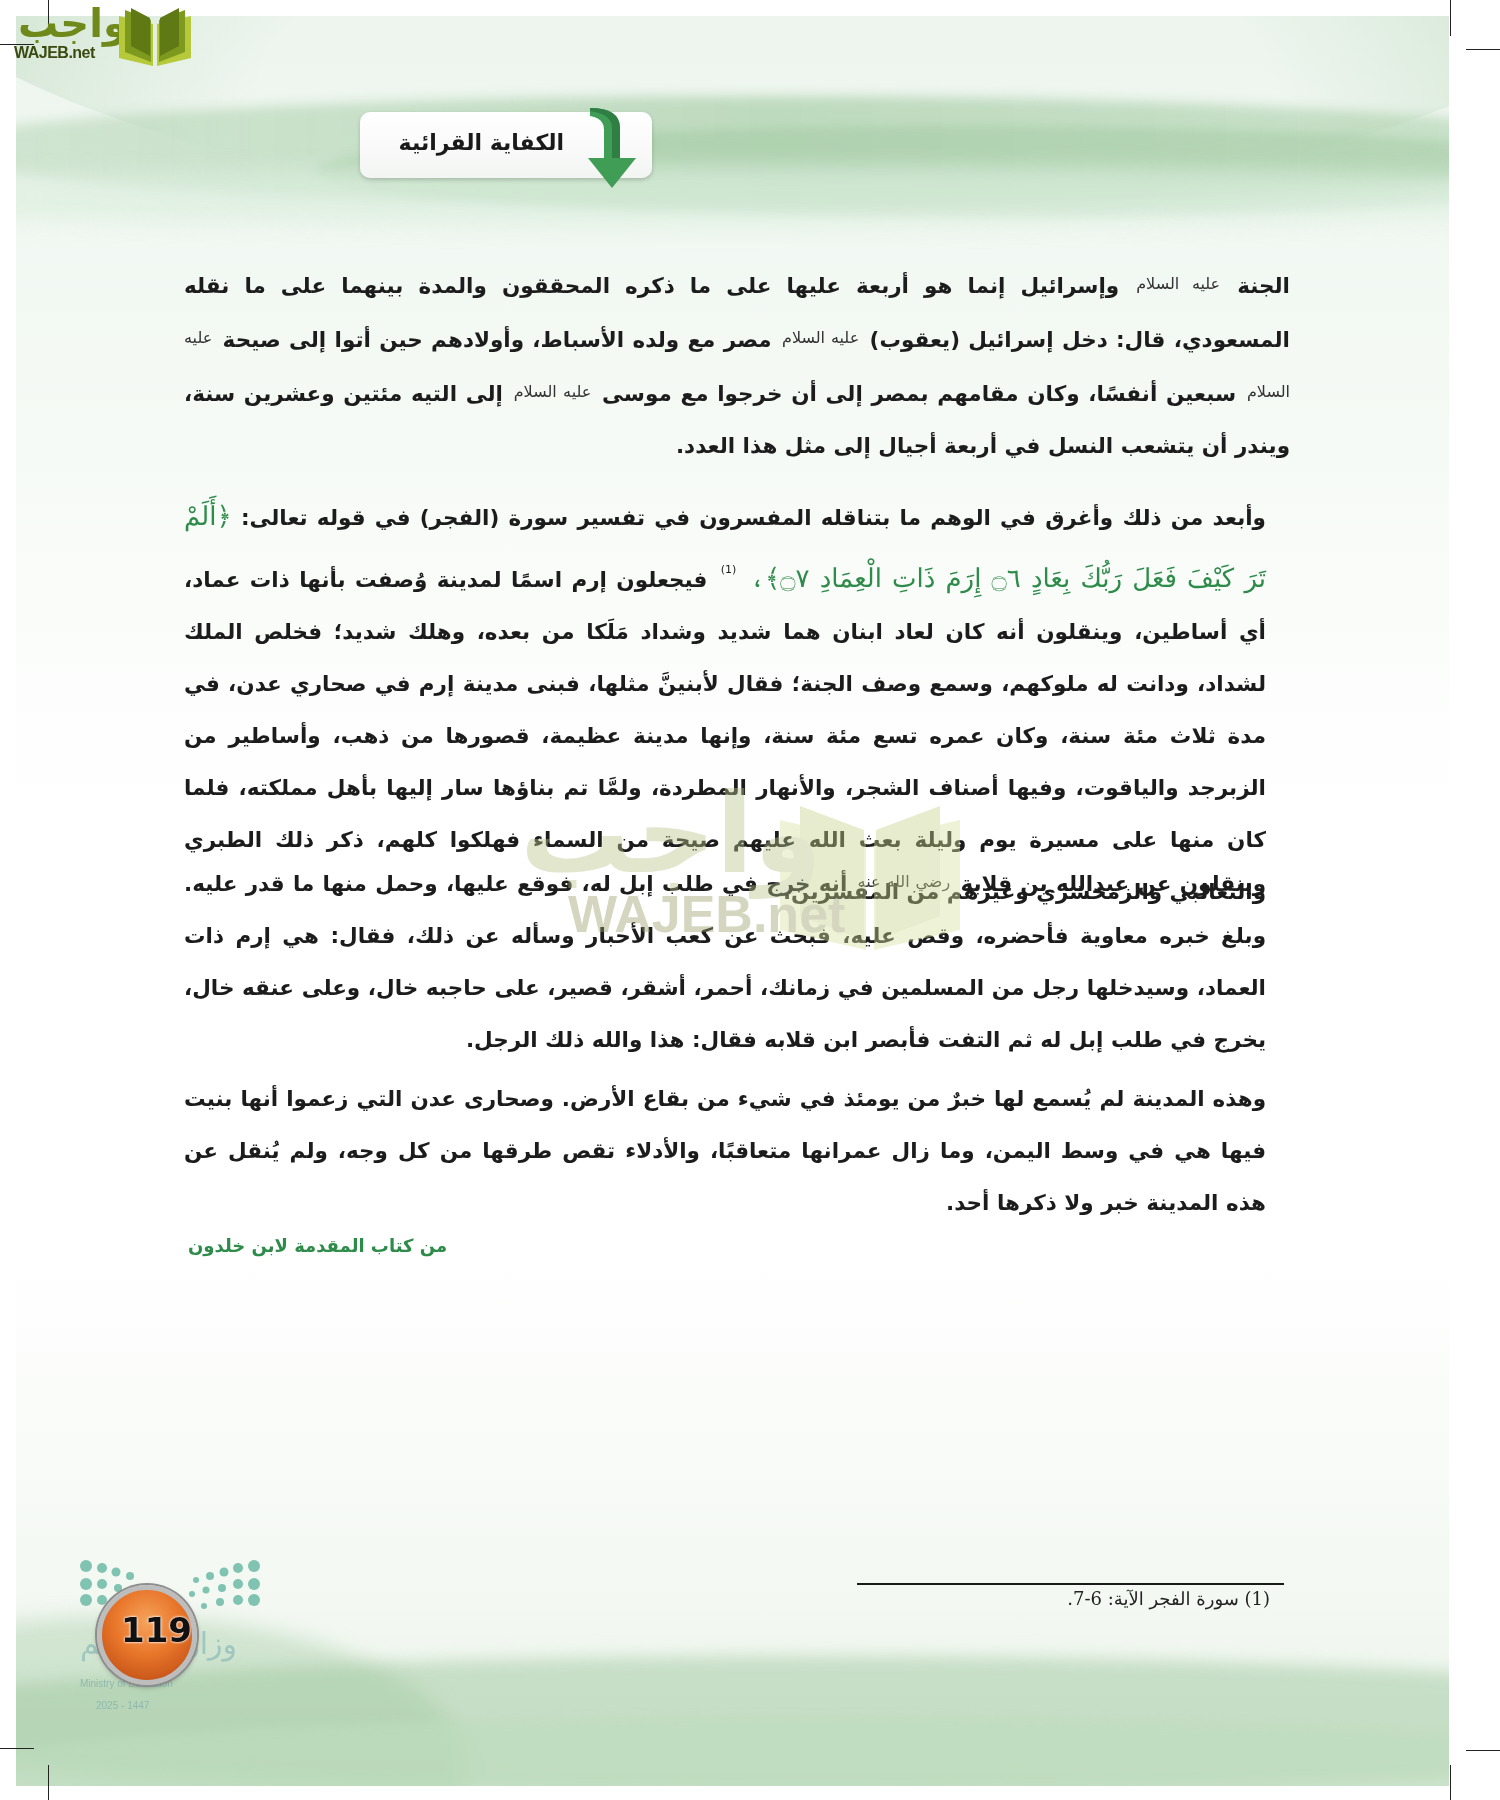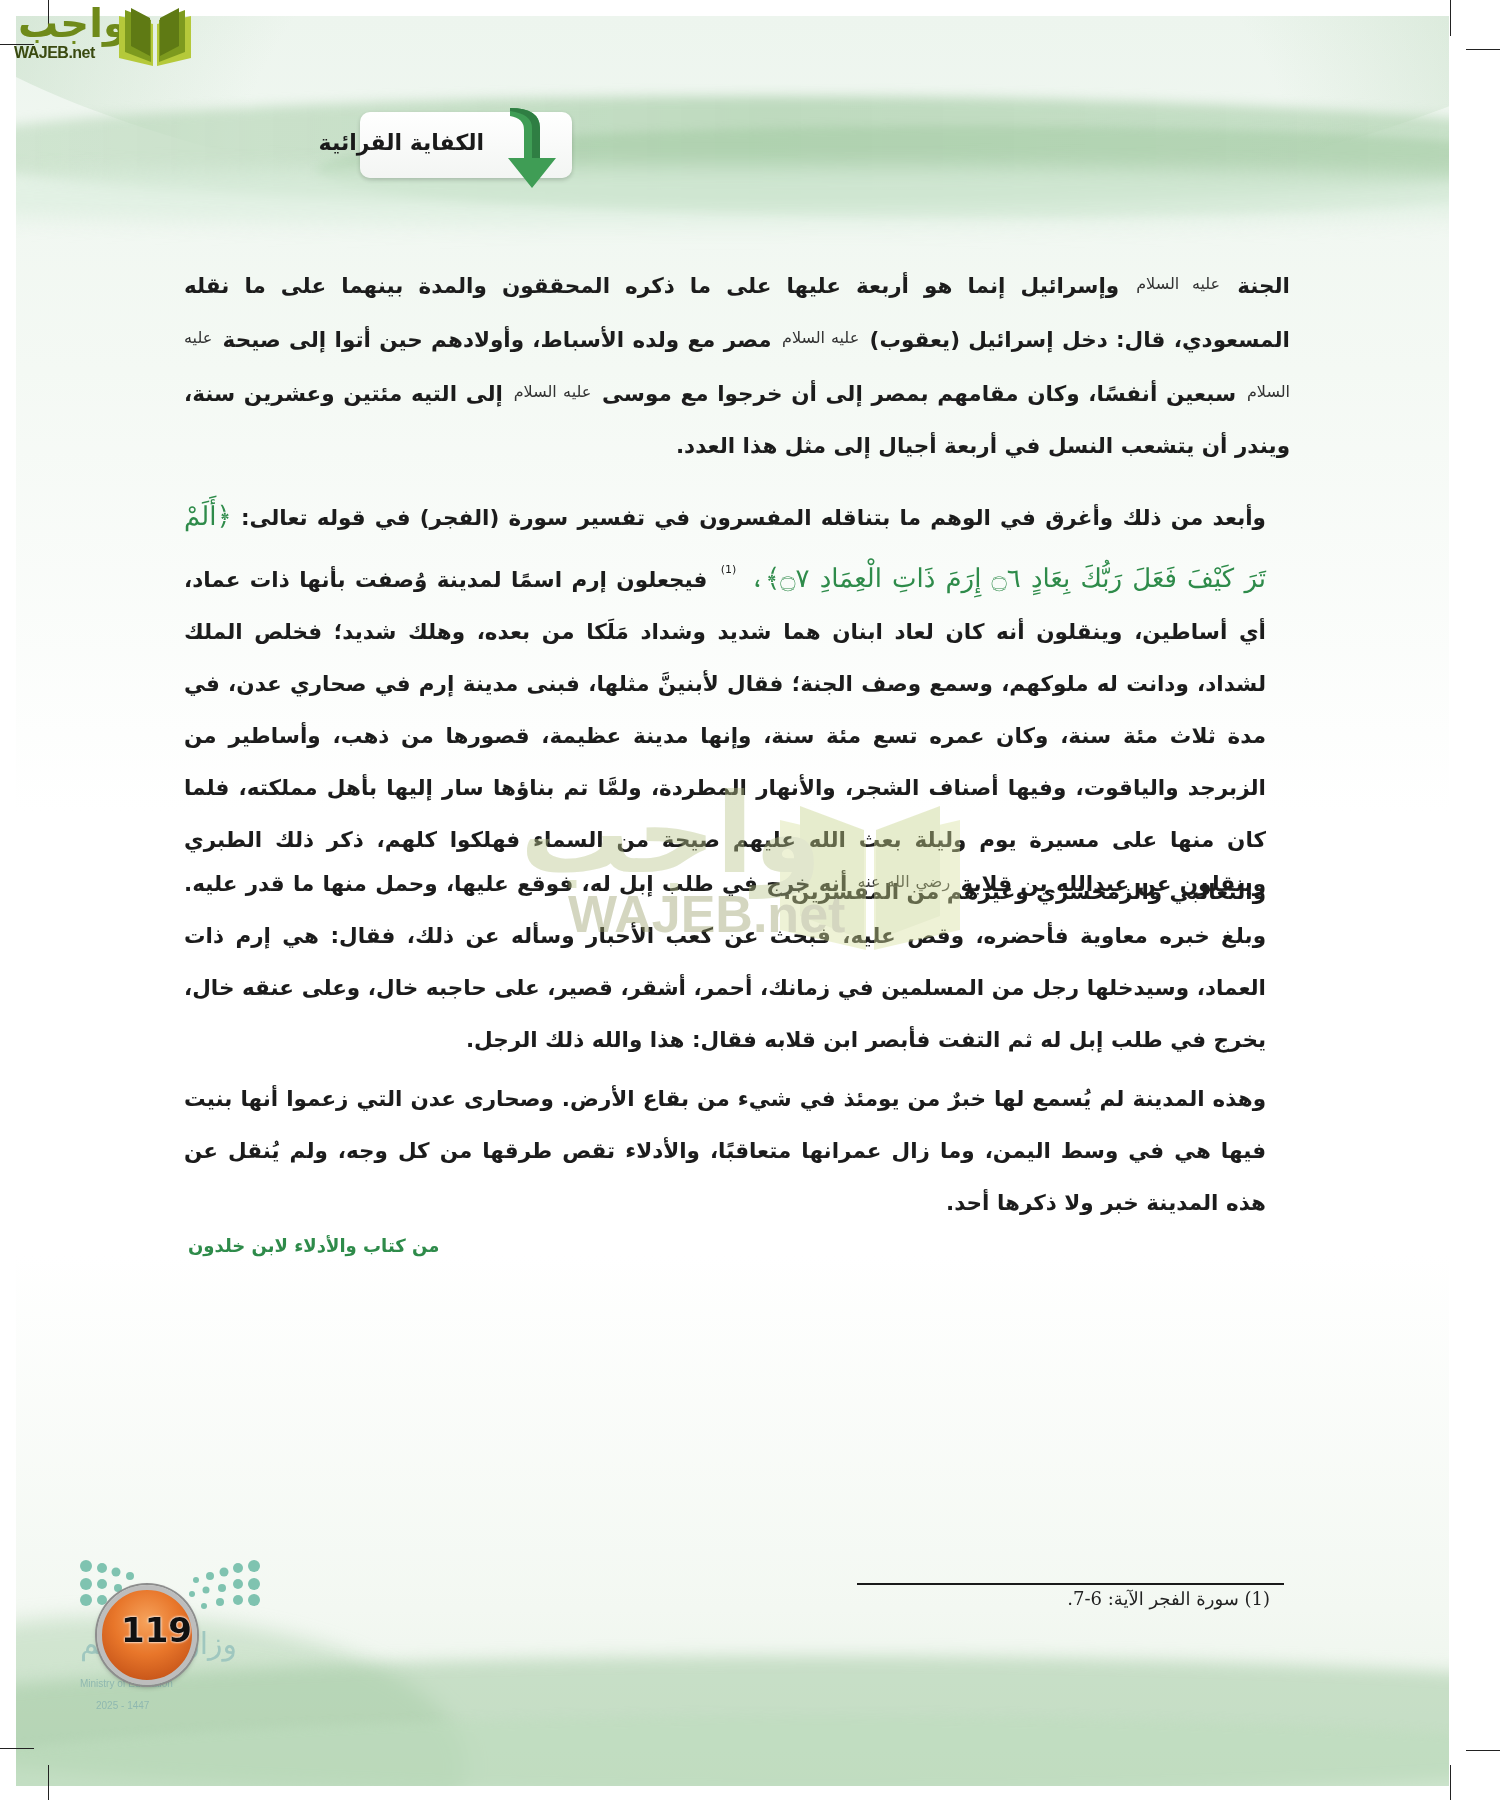--- a/index.html
+++ b/index.html
@@ -23,21 +23,21 @@
   
   .crop { position:absolute; background:#222; }
 
   
   .logo { position:absolute; left:10px; top:4px; width:180px; height:62px; }
   .logo .ar { position:absolute; left:8px; top:-4px; font-size:40px; font-weight:bold; color:#6f8a1a; font-family:"DejaVu Sans", sans-serif; direction:rtl; }
   .logo .en { position:absolute; left:4px; top:40px; font-size:16px; font-weight:bold; color:#3a4a10; font-family:"Liberation Sans", sans-serif; letter-spacing:-0.5px; }
   .logo .book { position:absolute; left:105px; top:2px; width:80px; height:62px; }
 
   
-  .title-chip { position:absolute; left:360px; top:112px; width:212px; height:66px; background:linear-gradient(180deg,#ffffff,#f3f5f3); border-radius:10px; box-shadow:0 2px 4px rgba(0,0,0,0.18); }
+  .title-chip { position:absolute; left:360px; top:112px; width:292px; height:66px; background:linear-gradient(180deg,#ffffff,#f3f5f3); border-radius:10px; box-shadow:0 2px 4px rgba(0,0,0,0.18); }
   .title-chip .label { position:absolute; right:88px; top:18px; font-size:22px; font-weight:bold; color:#1a1a1a; direction:rtl; white-space:nowrap; }
   .title-chip .arrow { position:absolute; right:8px; top:-4px; width:62px; height:80px; }
 
   
   .text { position:absolute; left:184px; width:1106px; direction:rtl; text-align:justify; color:#1c1c1c; font-size:21.5px; font-weight:bold; line-height:52px; }
   .text p { margin:0; text-align-last:right; }
   .p1 { top:258px; }
   .p2 { top:490px; }
   .p3 { top:856px; }
   .p4 { top:1073px; }
@@ -141,21 +141,21 @@
     <span>أنه خرج في طلب إبل له، فوقع عليها، وحمل منها ما قدر عليه. وبلغ خبره معاوية فأحضره، وقص عليه، فبحث عن كعب الأحبار وسأله عن ذلك، فقال: هي إرم ذات العماد، وسيدخلها رجل من المسلمين في زمانك، أحمر، أشقر، قصير، على حاجبه خال، وعلى عنقه خال، يخرج في طلب إبل له ثم التفت فأبصر ابن قلابه فقال: هذا والله ذلك الرجل.</span>
   </p>
 </div>
 
 <div class="text p4">
   <p class="indent">
     <span>وهذه المدينة لم يُسمع لها خبرٌ من يومئذ في شيء من بقاع الأرض. وصحارى عدن التي زعموا أنها بنيت فيها هي في وسط اليمن، وما زال عمرانها متعاقبًا، والأدلاء تقص طرقها  من كل وجه، ولم يُنقل عن هذه المدينة خبر ولا ذكرها أحد.</span>
   </p>
 </div>
 
-<div class="source">من كتاب والأدلاء لابن خلدون</div>
+<div class="source">من كتاب المقدمة لابن خلدون</div>
 
 <div class="wm">
   <svg class="book" viewBox="0 0 200 150">
     <path d="M10 20 L96 40 L96 150 L10 130 Z" fill="#d9e2a0"></path>
     <path d="M190 20 L104 40 L104 150 L190 130 Z" fill="#d9e2a0"></path>
     <path d="M30 6 L94 30 L94 140 L30 116 Z" fill="#c6d28a"></path>
     <path d="M170 6 L106 30 L106 140 L170 116 Z" fill="#c6d28a"></path>
   </svg>
   <span class="ar">واجب</span>
   <span class="en">WAJEB.net</span>

